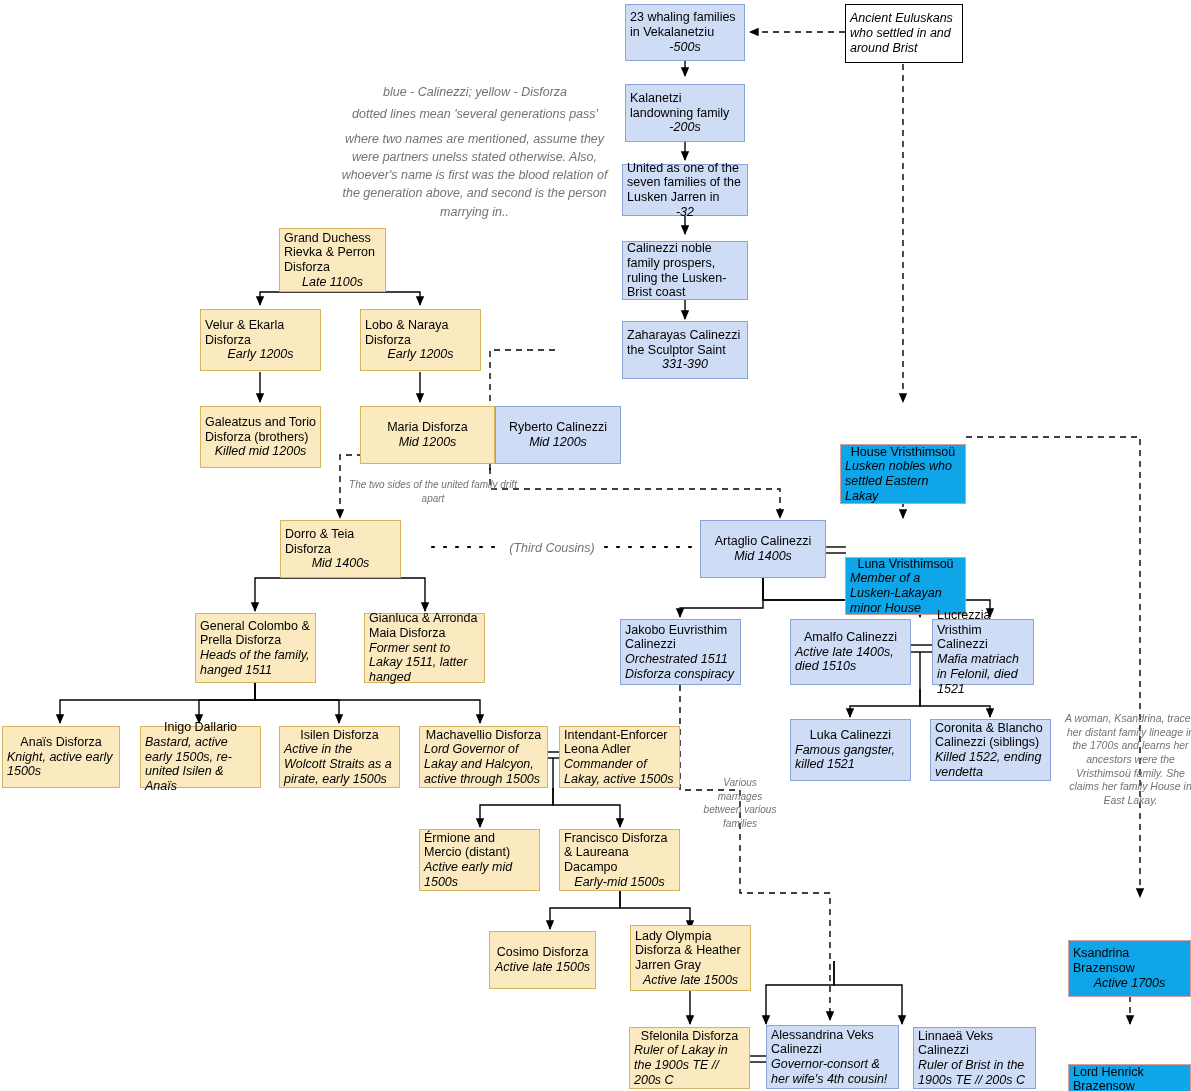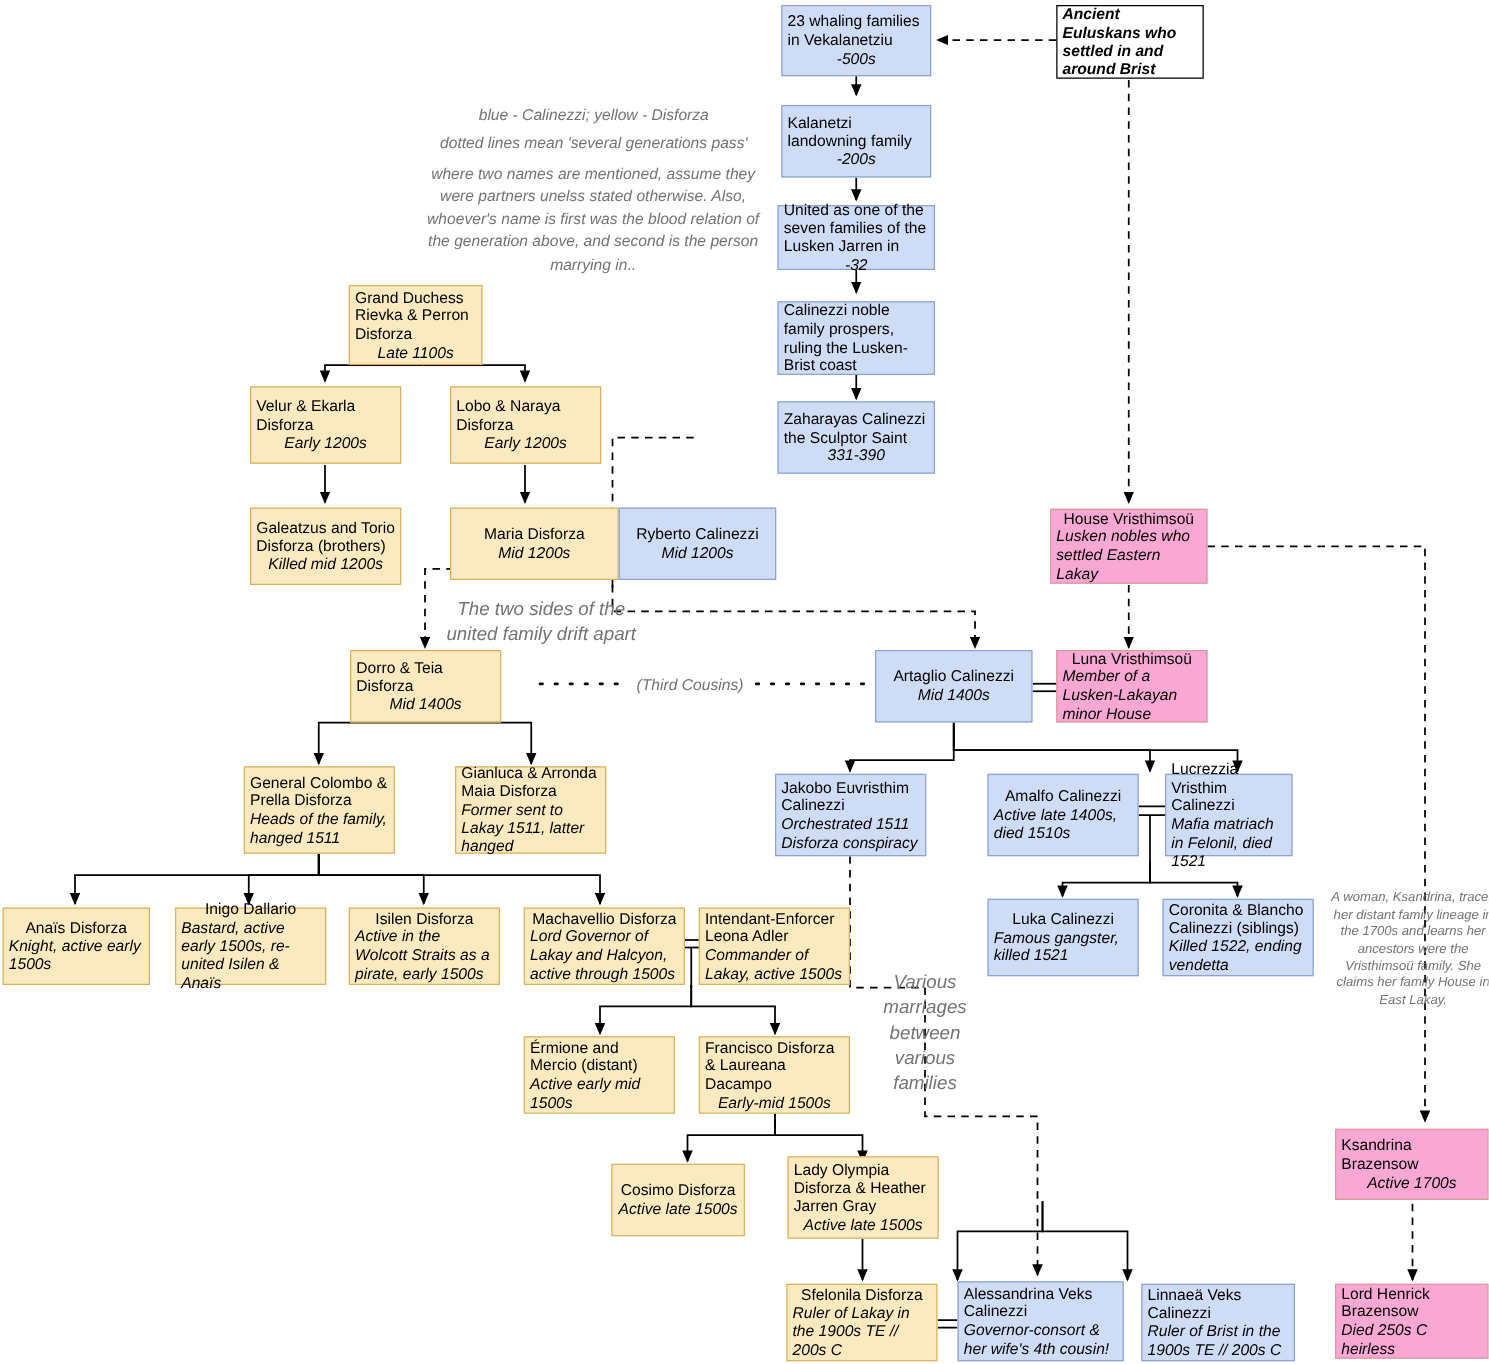--- a/index.html
+++ b/index.html
@@ -6,26 +6,26 @@
   body{font-family:"Liberation Sans","DejaVu Sans",sans-serif;}
   #canvas{position:relative;width:1191px;height:1091px;overflow:hidden;background:#fff;}
   #edges{position:absolute;left:0;top:0;width:1191px;height:1091px;}
   .node{position:absolute;box-sizing:border-box;border:1px solid #9aa6c4;
         display:flex;flex-direction:column;align-items:center;justify-content:center;
         line-height:1.18;font-size:12.5px;color:#000;padding:17px 4px;}
   .node .nm{display:block;}
   .node .sub{display:block;font-style:italic;}
   .blue{background:#cfdcf5;border-color:#8ba4d6;}
   .yellow{background:#fbe9bf;border-color:#d6b45e;}
-  .pink{background:#f9a8d4;border-color:#d99a9a;}
-  .plain{background:#ffffff;border-color:#000000;font-weight:bold;}
+  .pink{background:#0ea5e9;border-color:#d99a9a;margin-top:37px;}
+  .plain{background:#ffffff;border-color:#000000;}
   .plain .nm,.plain .sub{font-style:italic;}
   .note{position:absolute;font-style:italic;font-size:12.5px;color:#737373;
         text-align:center;line-height:1.45;}
-  .note.small{font-size:15px;line-height:1.35;}
+  .note.small{font-size:10px;line-height:1.35;}
   .note.tiny{font-size:10.5px;line-height:1.3;}
 </style>
 </head>
 <body>
 
 <div id="canvas">
 
   <svg id="edges" viewBox="0 0 1191 1091">
     <defs>
       <marker id="ah" markerWidth="8" markerHeight="8" refX="6.2" refY="3" orient="auto" markerUnits="strokeWidth">

